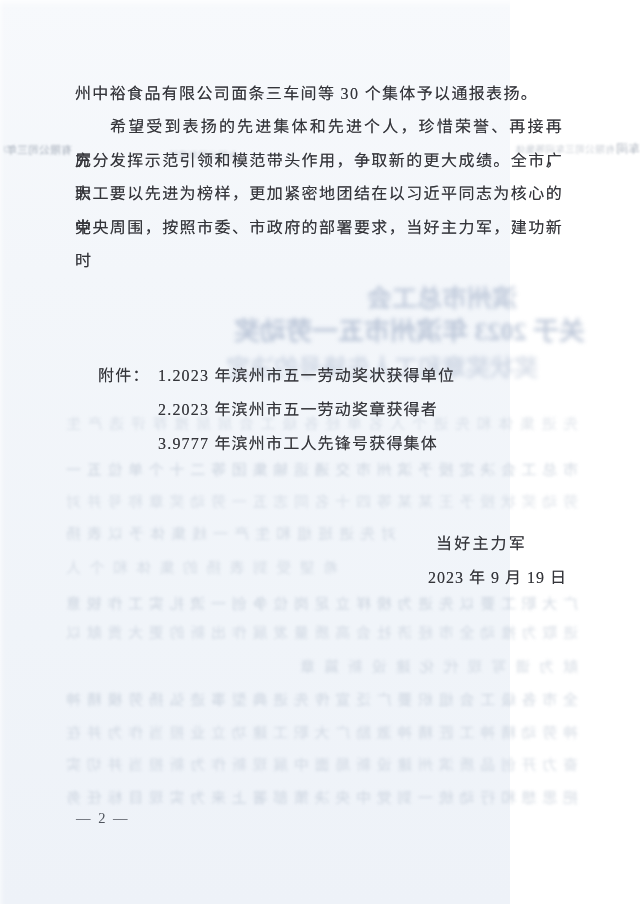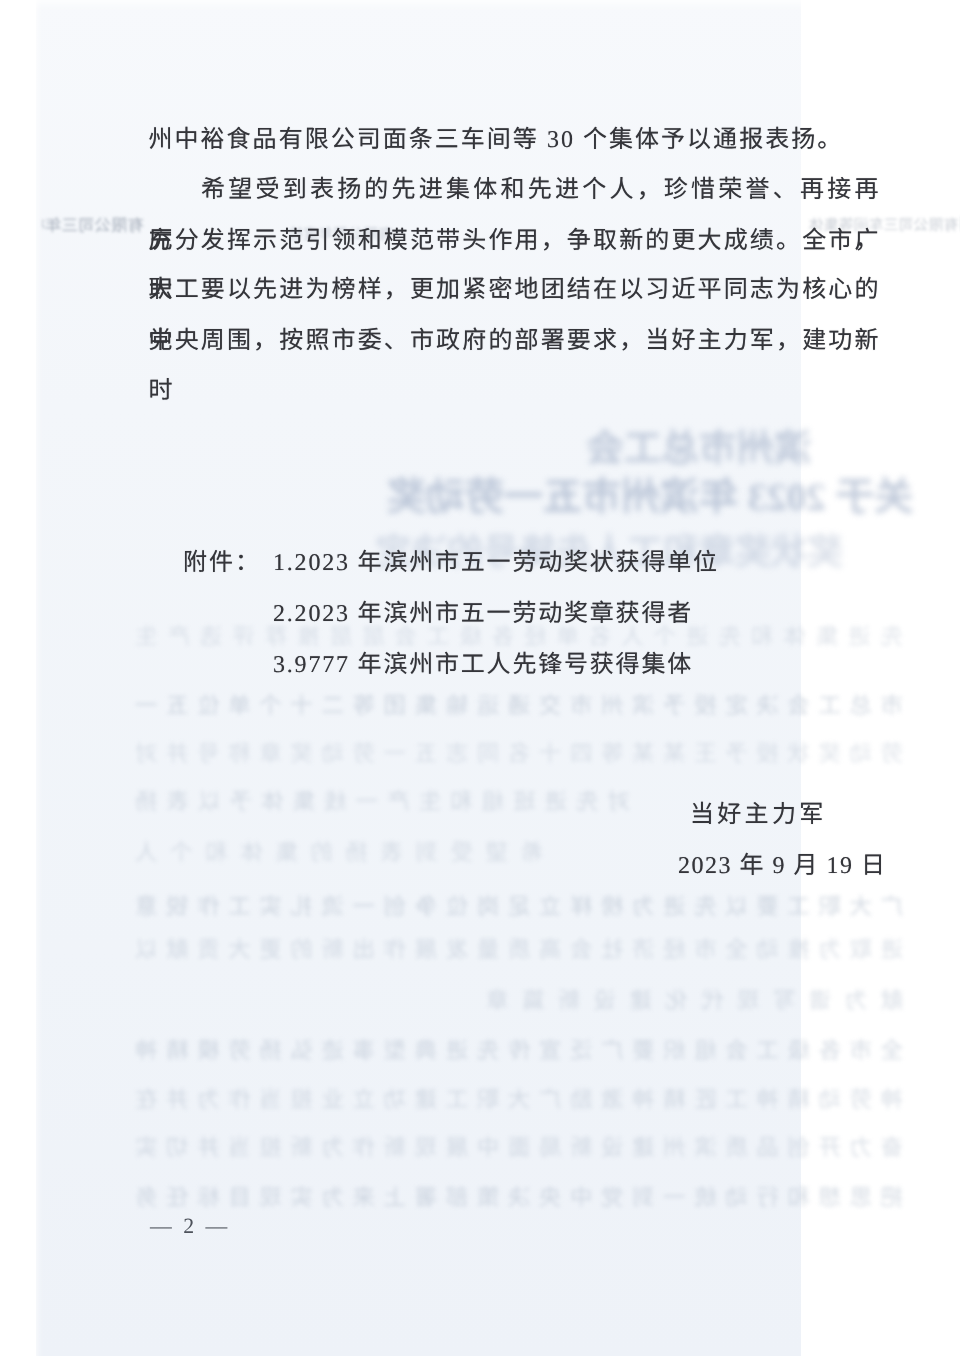--- a/index.html
+++ b/index.html
@@ -5,21 +5,20 @@
   html,body{margin:0;padding:0;}
   body{
     width:640px;height:904px;overflow:hidden;
     background:#ffffff;
     font-family:"Liberation Serif","DejaVu Serif",serif;
   }
   .page{
     position:relative;width:510px;height:904px;
     background:linear-gradient(180deg,#f7f9fc 0%,#f3f6fa 30%,#f0f4f9 70%,#eef2f8 100%);
     box-shadow:inset 0 10px 8px -8px #ffffff, inset 6px 0 6px -6px #ffffff;
-    margin-left:24px;
   }
   
   .ink{color:#34353a;}
   .para{
     position:absolute;top:77px;left:75px;width:488px;
     font-size:16px;letter-spacing:1.35px;
     text-shadow:0 0 .5px rgba(40,40,48,.55);
   }
   .para .bline{height:33.45px;line-height:33.45px;white-space:nowrap;}
   .para .bline:nth-child(n+2):nth-child(-n+6){

